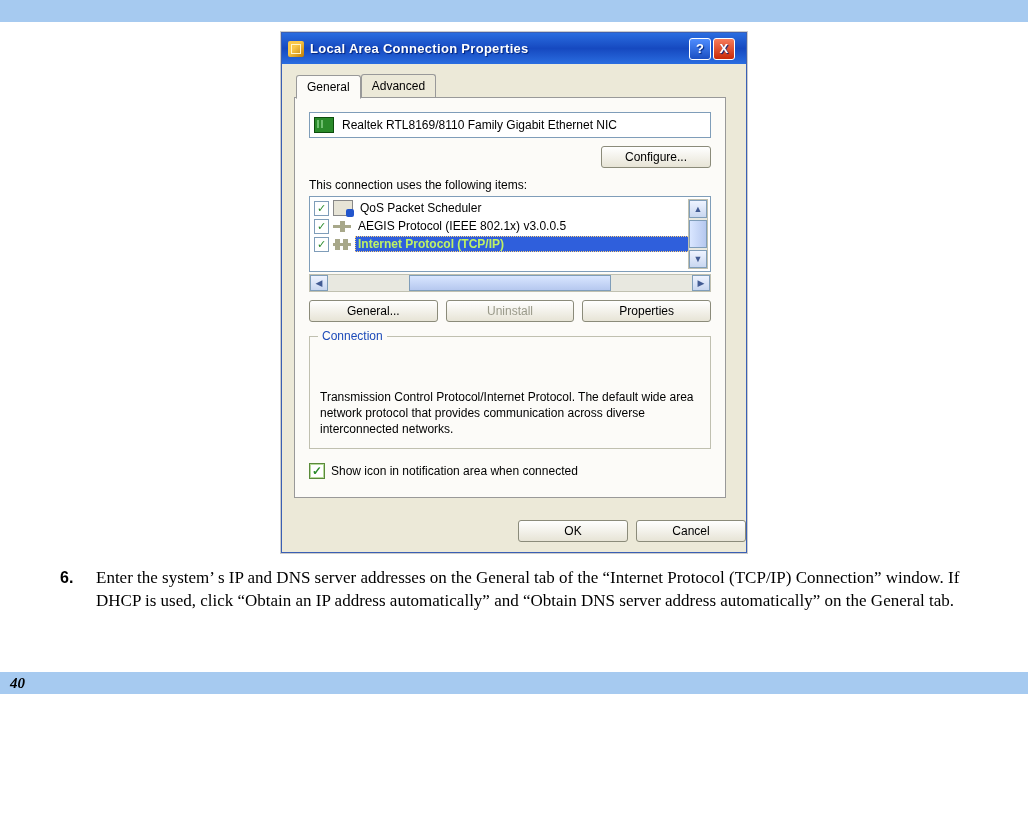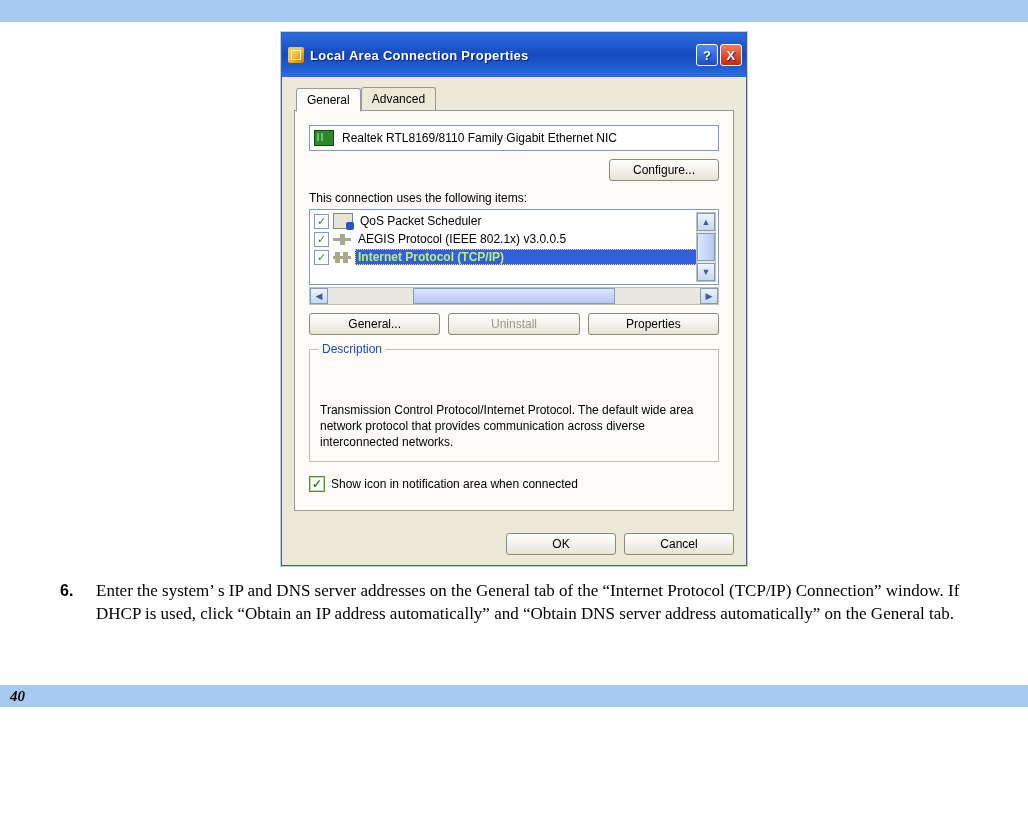--- a/index.html
+++ b/index.html
@@ -33,25 +33,25 @@
   .dialog {
     width: 464px;
     margin: 0 auto;
     border: 1px solid #3a5fb4;
     background: #ece9d8;
     box-shadow: 0 0 0 1px #ccc;
     font-size: 12px;
     color: #000;
   }
   .titlebar {
-    height: 44px;
+    height: 31px;
     background: linear-gradient(to bottom, #2a6de0 0%, #1649c0 50%, #2a6de0 100%);
     display: flex;
     align-items: center;
-    padding: 0 4px 0 6px;
+    padding: 0 11px 0 6px;
     color: #fff;
     font-weight: bold;
     letter-spacing: .3px;
     text-shadow: 1px 1px 1px #00237a;
     font-size: 13px;
   }
   .titlebar .win-icon {
     width: 16px; height: 16px;
     margin-right: 6px;
     background: linear-gradient(135deg,#f9c749 40%,#c07a00 100%);
@@ -70,21 +70,21 @@
     font-weight: bold;
     font-family: Arial, sans-serif;
     font-size: 13px;
     color: #fff;
     border: 1px solid #fff;
     box-sizing: border-box;
     cursor: default;
   }
   .titlebtn.help { background: linear-gradient(to bottom,#4e8dff,#1b4fc2); }
   .titlebtn.close { background: linear-gradient(to bottom,#f77c5a,#c92908); }
-  .dlg-body { padding: 10px 12px 12px 12px; position: relative; }
+  .dlg-body { padding: 10px 20px 12px 12px; position: relative; }
   .tabbar {
     display:flex;
     border-bottom:1px solid #999;
     padding-left:2px;
     position:relative;
     z-index:2;
   }
   .tab {
     padding: 4px 10px;
     background: #ece9d8;
@@ -212,21 +212,21 @@
   .chkline {
     display:flex;align-items:center;gap:6px;margin-top:14px;font-size:12px;
   }
   .chkline .chk {
     width:14px;height:14px;border:1px solid #5a8a3a;background:#fff;
     display:flex;align-items:center;justify-content:center;color:#2a8a2a;font-size:12px;font-weight:bold;
     box-shadow:inset 0 0 0 1px #b6da9c;
   }
   .dlg-footer {
     display:flex;justify-content:flex-end;gap:8px;
-    padding:10px 12px;
+    padding:10px 0;
   }
   
   .instruction {
     display:flex;
     font-family: "Times New Roman", serif;
     font-size: 17px;
     line-height: 1.35;
     margin: 14px 30px 0 60px;
   }
   .instruction .num {
@@ -305,21 +305,21 @@
           </div>
         </div>
 
         <div class="btnrow3">
           <div class="xp-btn" style="flex:1">General...</div>
           <div class="xp-btn disabled" style="flex:1">Uninstall</div>
           <div class="xp-btn" style="flex:1">Properties</div>
         </div>
 
         <div class="fieldset">
-          <span class="legend">Description</span>
+          <span class="legend">Connection</span>
           <div class="desc-text">Transmission Control Protocol/Internet Protocol. The default wide area network protocol that provides communication across diverse interconnected networks.</div>
         </div>
 
         <div class="chkline">
           <span class="chk">✓</span>
           <span>Show icon in notification area when connected</span>
         </div>
       </div>
     </div>
 

